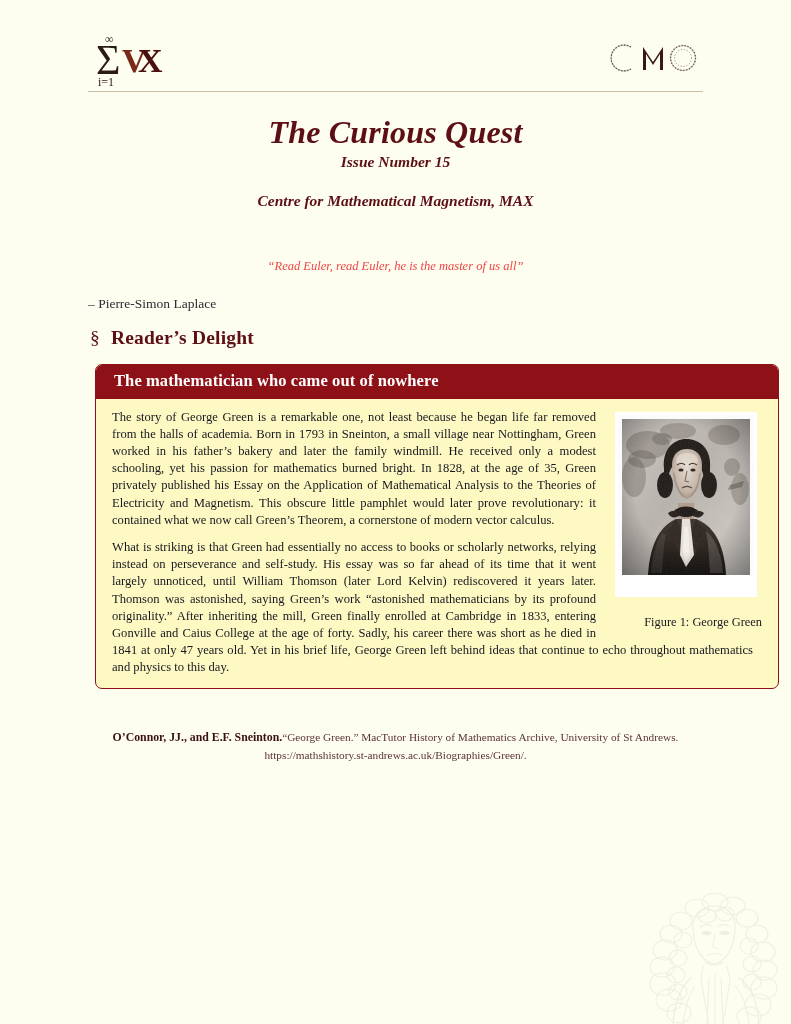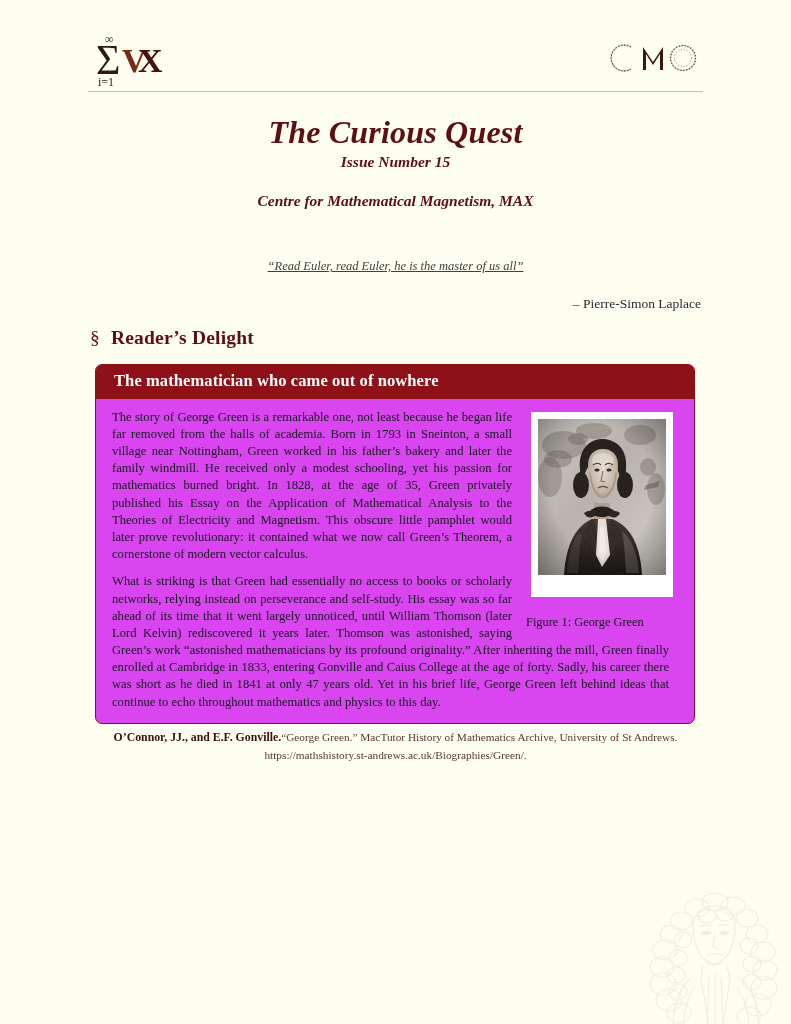--- a/index.html
+++ b/index.html
@@ -99,27 +99,26 @@
   
   .quote-wrap {
     position: absolute;
     left: 88px;
     top: 258px;
     width: 615px;
   }
   .quote-text {
     font-style: italic;
     font-size: 12.5px;
-    color: #404040;
+    color: #ef4444;
     text-align: center;
     line-height: 1.4;
-    text-decoration: underline;
   }
   .quote-attr {
-    text-align: right;
+    text-align: left;
     font-size: 13.5px;
     color: #2b2b33;
     margin-top: 20px;
     padding-right: 2px;
   }
 
   
   .section-head {
     position: absolute;
     left: 90px;
@@ -132,24 +131,24 @@
   .section-sign {
     font-weight: normal;
     margin-right: 11px;
   }
 
   
   .box {
     position: absolute;
     left: 95px;
     top: 364px;
-    width: 600px;
+    width: 684px;
     border: 1.3px solid #8c1016;
     border-radius: 7px;
-    background: #d946ef;
+    background: #fef9c3;
     box-sizing: border-box;
     overflow: hidden;
     z-index: 2;
   }
   .box-title {
     background: #8e1117;
     color: #ffffff;
     font-size: 16.5px;
     font-weight: bold;
     padding: 6px 0 7px 18px;
@@ -170,21 +169,21 @@
   }
   .box-body p:last-child {
     margin-bottom: 0;
   }
 
   
   .figure {
     float: right;
     width: 152px;
     margin: 3px 0px 6px 14px;
-    text-align: left;
+    text-align: right;
   }
   .figure-photo {
     width: 136px;
     height: 172px;
     margin: 0 auto;
     display: block;
     background: #ffffff;
     padding: 3px 3px 10px 3px;
     box-sizing: content-box;
   }
@@ -452,16 +451,16 @@
         </svg>
         <div class="figure-caption">Figure 1: George Green</div>
       </div>
 
       <p>The story of George Green is a remarkable one, not least because he began life far removed from the halls of academia. Born in 1793 in Sneinton, a small village near Nottingham, Green worked in his father’s bakery and later the family windmill. He received only a modest schooling, yet his passion for mathematics burned bright. In 1828, at the age of 35, Green privately published his Essay on the Application of Mathematical Analysis to the Theories of Electricity and Magnetism. This obscure little pamphlet would later prove revolutionary: it contained what we now call Green’s Theorem, a cornerstone of modern vector calculus.</p>
       <p>What is striking is that Green had essentially no access to books or scholarly networks, relying instead on perseverance and self-study. His essay was so far ahead of its time that it went largely unnoticed, until William Thomson (later Lord Kelvin) rediscovered it years later. Thomson was astonished, saying Green’s work “astonished mathematicians by its profound originality.” After inheriting the mill, Green finally enrolled at Cambridge in 1833, entering Gonville and Caius College at the age of forty. Sadly, his career there was short as he died in 1841 at only 47 years old. Yet in his brief life, George Green left behind ideas that continue to echo throughout mathematics and physics to this day.</p>
     </div>
   </div>
 
   <div class="citation">
-    <b>O’Connor, JJ., and E.F. Gonville.</b><span class="cite-rest">“George Green.” MacTutor History of Mathematics Archive, University of St Andrews. https://mathshistory.st-andrews.ac.uk/Biographies/Green/.</span>
+    <b>O’Connor, JJ., and E.F. Sneinton.</b><span class="cite-rest">“George Green.” MacTutor History of Mathematics Archive, University of St Andrews. https://mathshistory.st-andrews.ac.uk/Biographies/Green/.</span>
   </div>
 
 </div>
 
 </body></html>

